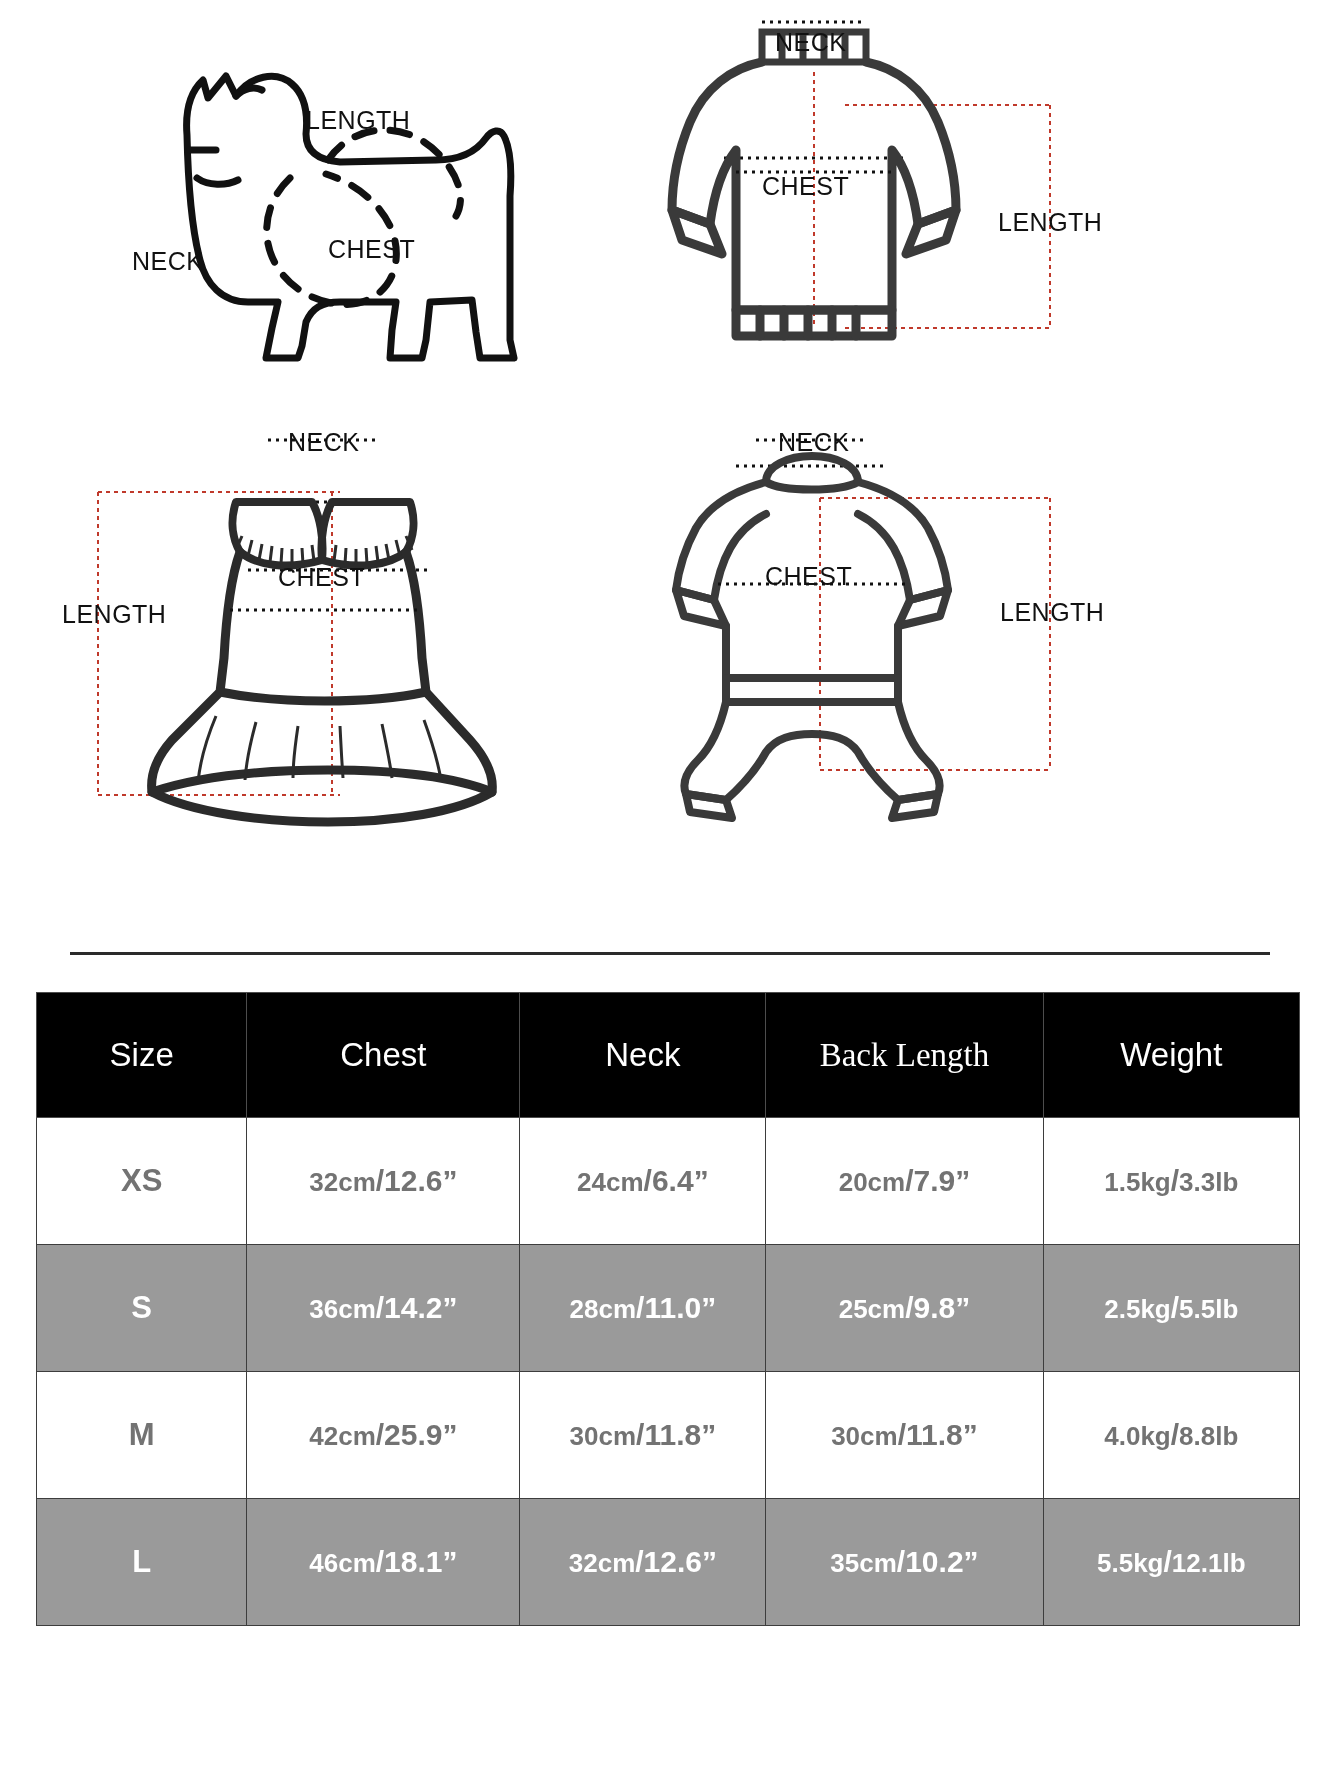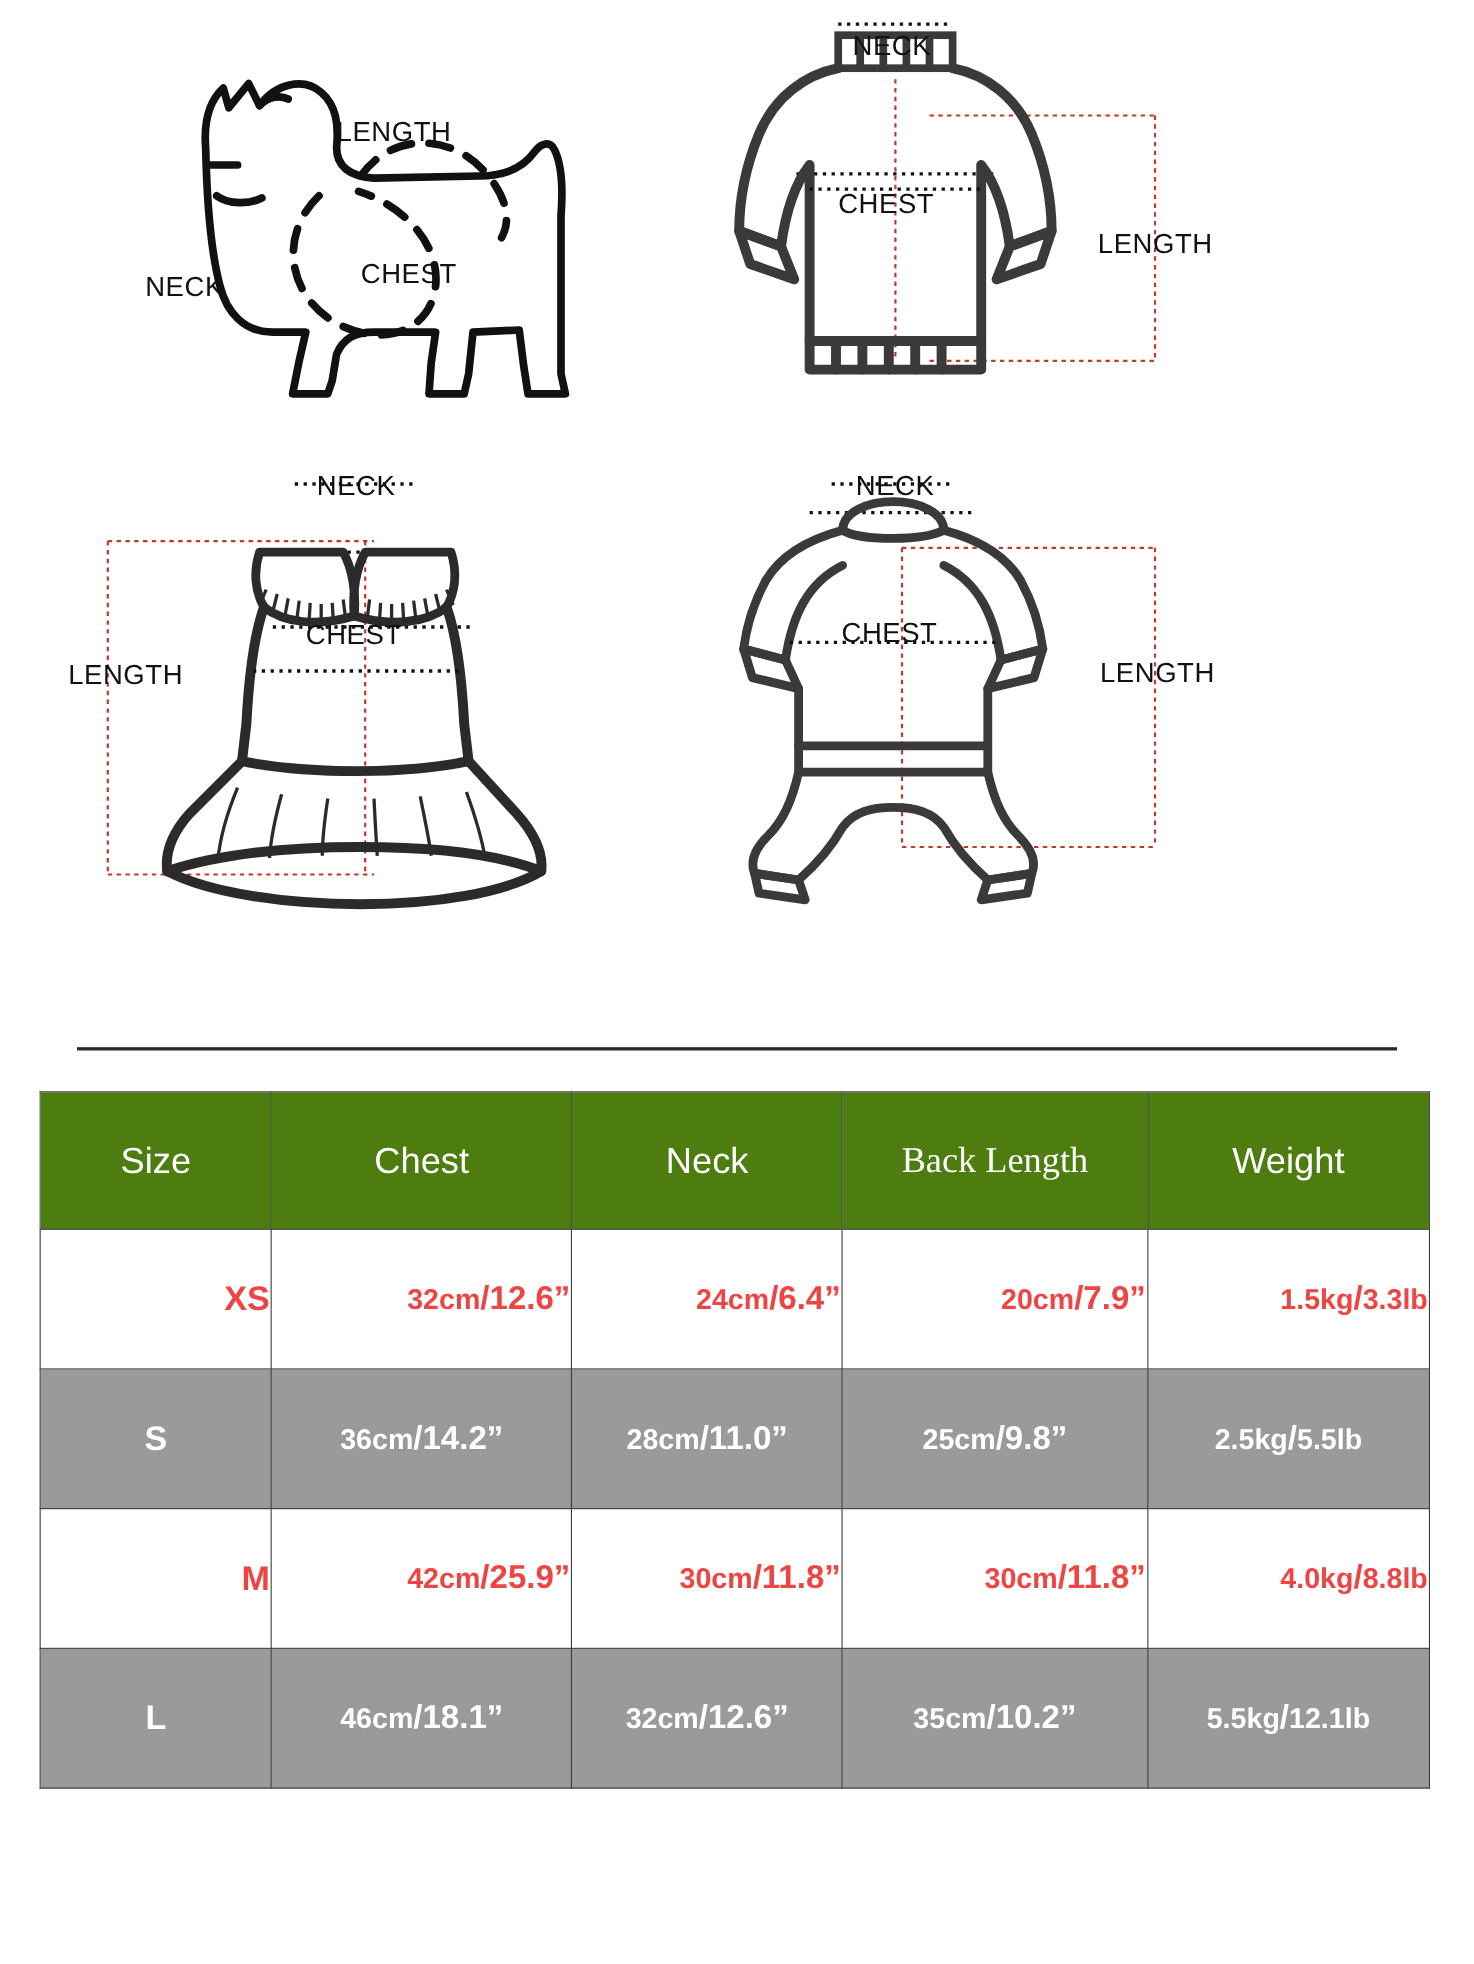--- a/index.html
+++ b/index.html
@@ -65,34 +65,34 @@
     border-collapse: collapse;
     table-layout: fixed;
   }
   .size-table th, .size-table td {
     border: 1px solid #3d3d3d;
     text-align: center;
     vertical-align: middle;
     height: 124px;
   }
   .size-table thead th {
-    background: #4d7c0f;
+    background: #000000;
     color: #ffffff;
     font-weight: 400;
     font-size: 33px;
     height: 122px;
     border-color: #4d4d4d;
   }
   .size-table thead th.col-size   { width: 198px; }
   .size-table thead th.col-chest  { width: 258px; }
   .size-table thead th.col-neck   { width: 232px; }
   .size-table thead th.col-back   { width: 262px; font-family: Liberation Serif, serif; }
   .size-table thead th.col-weight { width: 242px; }
 
-  .size-table tbody tr.row-light td { background: #ffffff; color: #ef4444; text-align: right; }
+  .size-table tbody tr.row-light td { background: #ffffff; color: #737373; }
   .size-table tbody tr.row-dark  td { background: #9a9a9a; color: #ffffff; }
 
   .cell-sizename {
     font-size: 31px;
     font-weight: bold;
   }
   .cell-val {
     font-size: 30px;
     font-weight: bold;
     white-space: nowrap;

